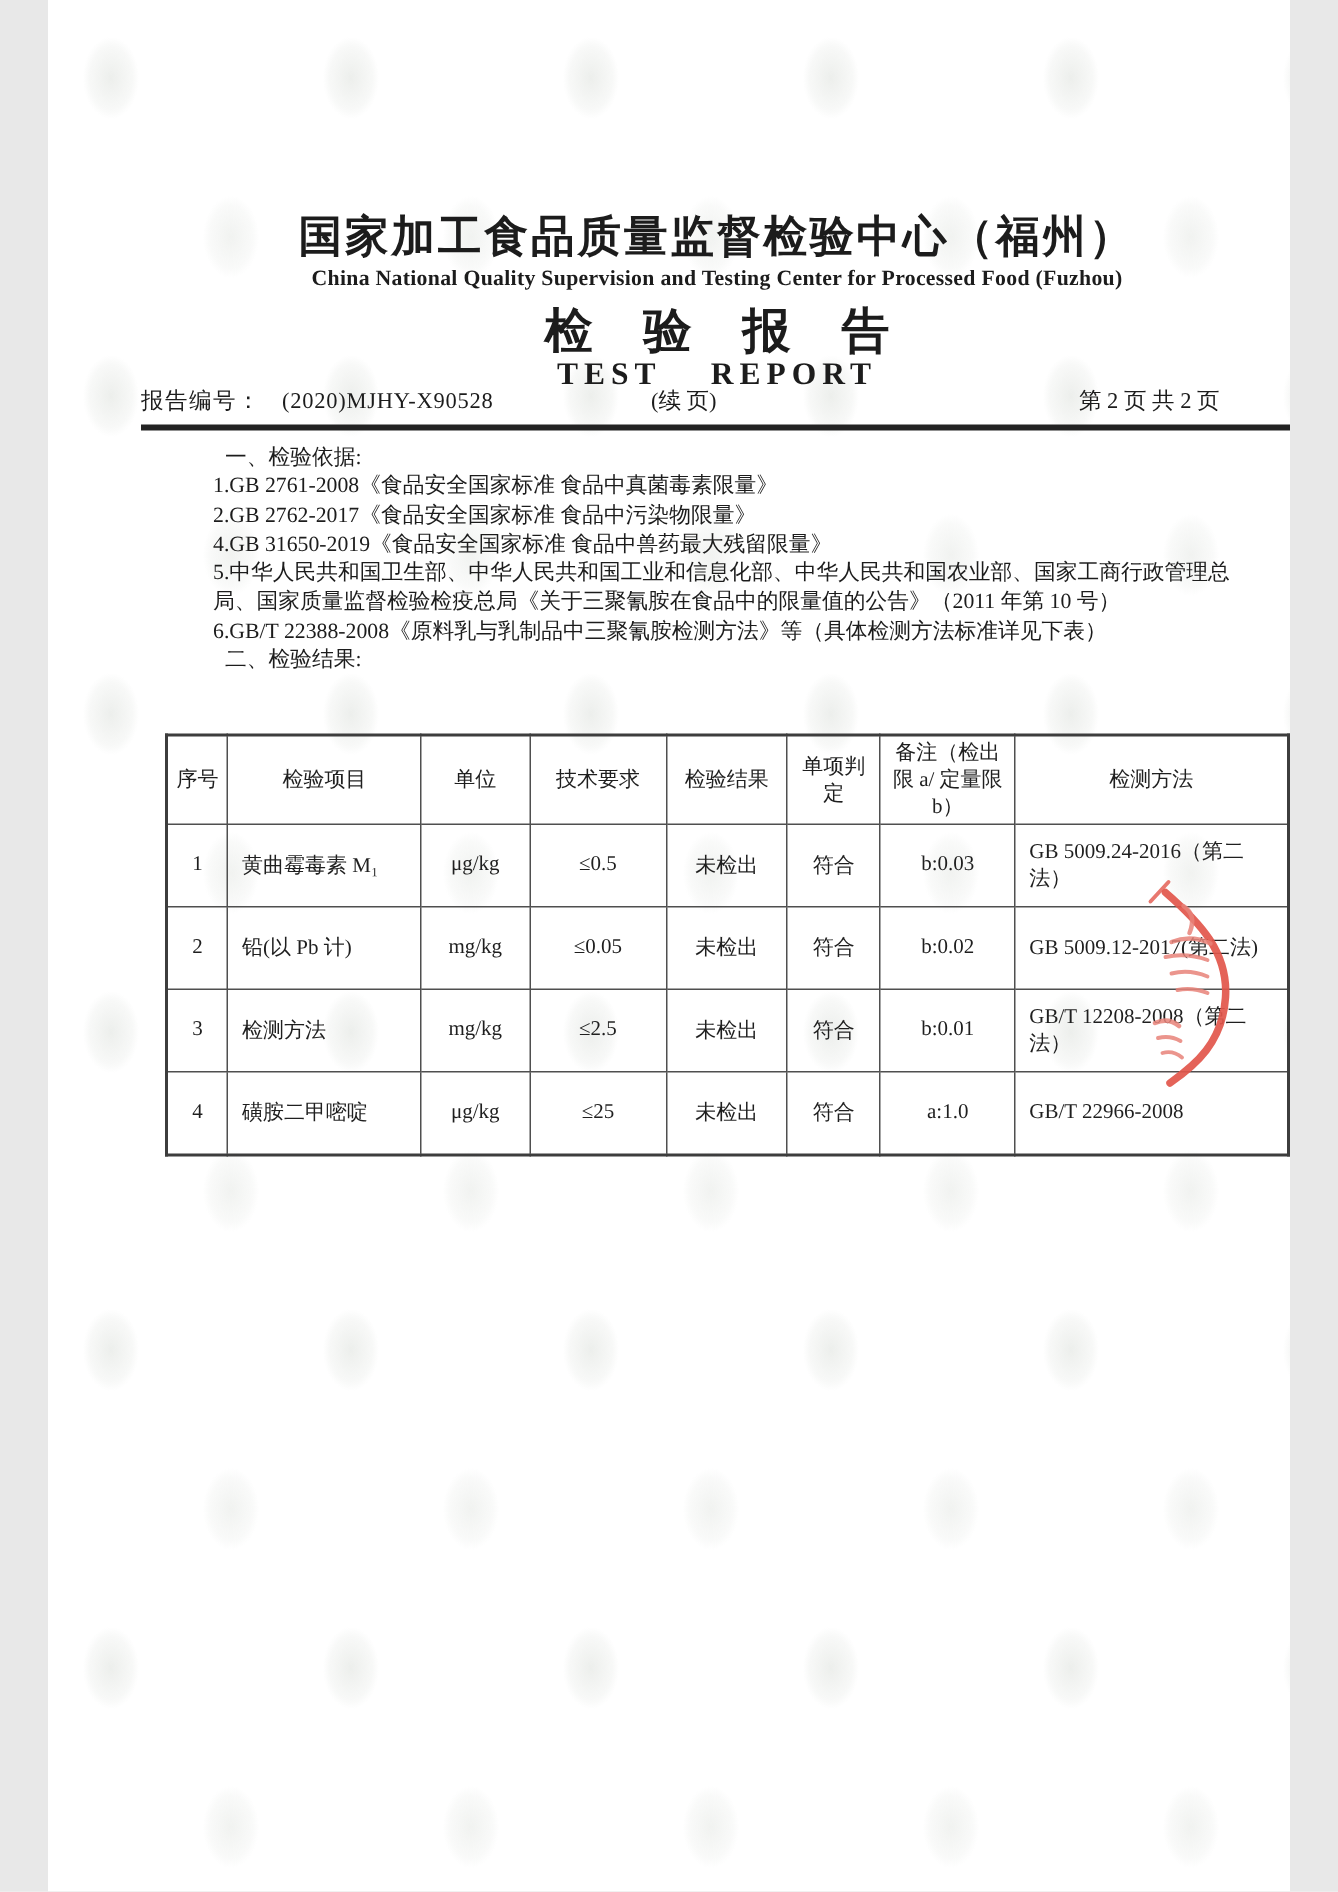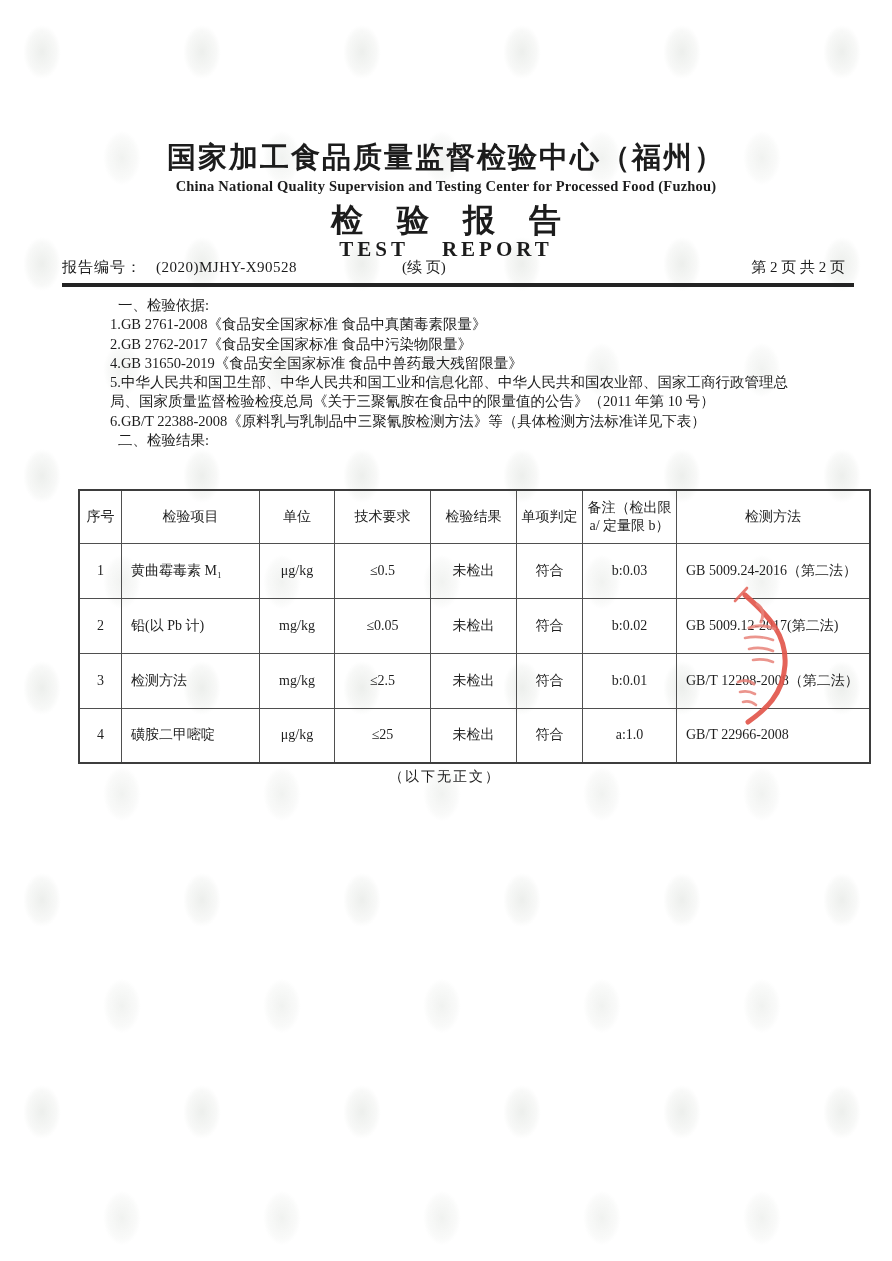--- a/index.html
+++ b/index.html
@@ -1,18 +1,18 @@
 <!DOCTYPE html>
 <html><head>
 <meta charset="utf-8">
 <style>
   html,body{margin:0;padding:0;background:#e8e8e8;}
   .page{
     position:relative;
-    width:892px;height:1261px;
+    width:828px;height:1261px;
     margin:0 auto;
     background-color:#ffffff;
     background-image:
       radial-gradient(ellipse 26px 38px at 42px 52px, rgba(184,192,182,0.26), rgba(184,192,182,0.10) 55%, transparent 72%),
       radial-gradient(ellipse 26px 38px at 122px 158px, rgba(184,192,182,0.20), rgba(184,192,182,0.08) 55%, transparent 72%);
     background-size:160px 212px,160px 212px;
     overflow:hidden;
     font-family:"Liberation Serif","DejaVu Serif",serif;
     color:#1c1c1c;
   }
@@ -128,21 +128,20 @@
       <td>μg/kg</td>
       <td>≤25</td>
       <td>未检出</td>
       <td>符合</td>
       <td>a:1.0</td>
       <td class="left">GB/T 22966-2008</td>
     </tr>
   </tbody>
     </table>
 
-  <div class="abs caption">（以下无正文）</div>
 
   <svg class="abs stamp" viewBox="0 0 110 200" xmlns="http://www.w3.org/2000/svg">
     <path d="M40 25 C 63 45 82 65 80 95 C 78 125 60 140 43 152" fill="none" stroke="#e2564b" stroke-width="5" stroke-linecap="round" opacity="0.92"></path>
     <path d="M30 31 L 42 18" fill="none" stroke="#e2564b" stroke-width="2.6" stroke-linecap="round" opacity="0.8"></path>
     <g stroke="#e8837a" fill="none" stroke-linecap="round" opacity="0.85">
       <path d="M52 34 q 9 6 4 18" stroke-width="3"></path>
       <path d="M44 58 q 13 -5 26 1" stroke-width="3"></path>
       <path d="M40 68 q 14 -3 28 2" stroke-width="2.6"></path>
       <path d="M44 79 q 12 -3 24 2" stroke-width="2.6"></path>
       <path d="M48 90 q 10 -2 20 2" stroke-width="2.6"></path>

